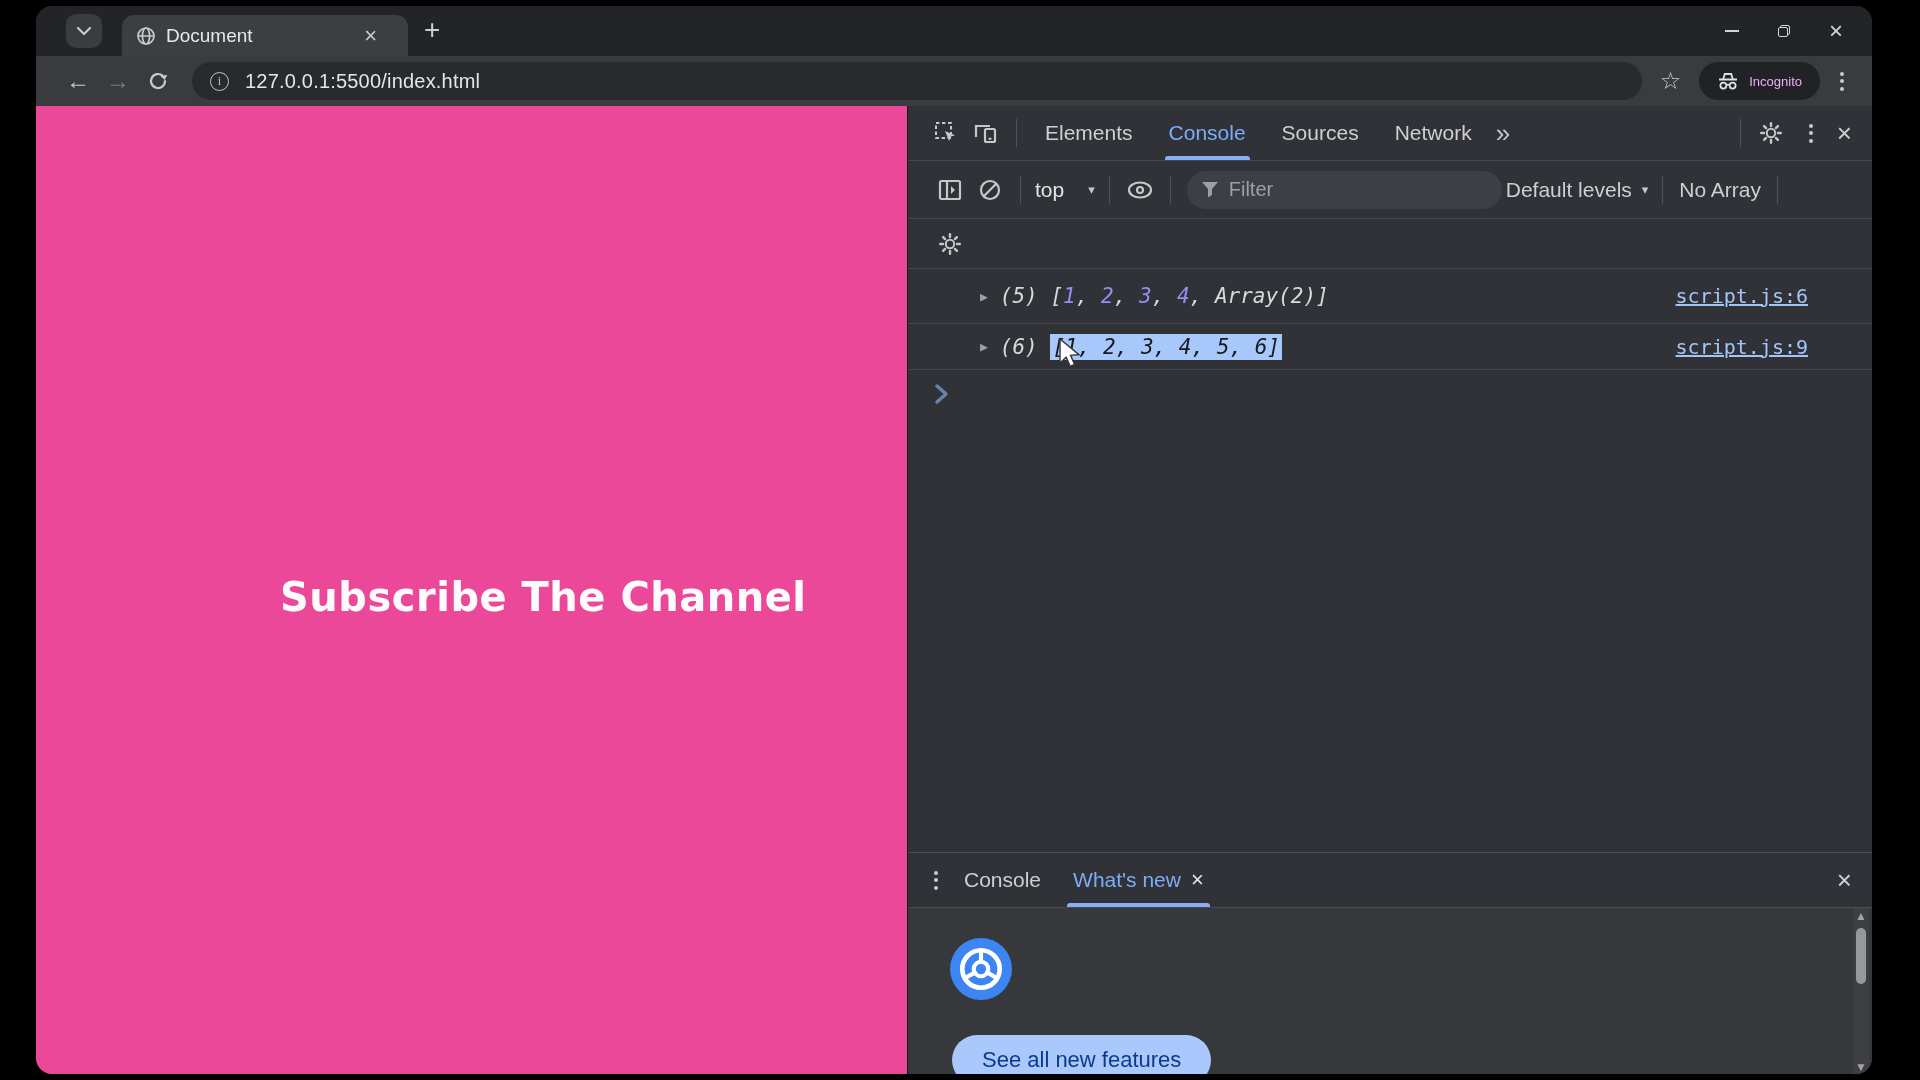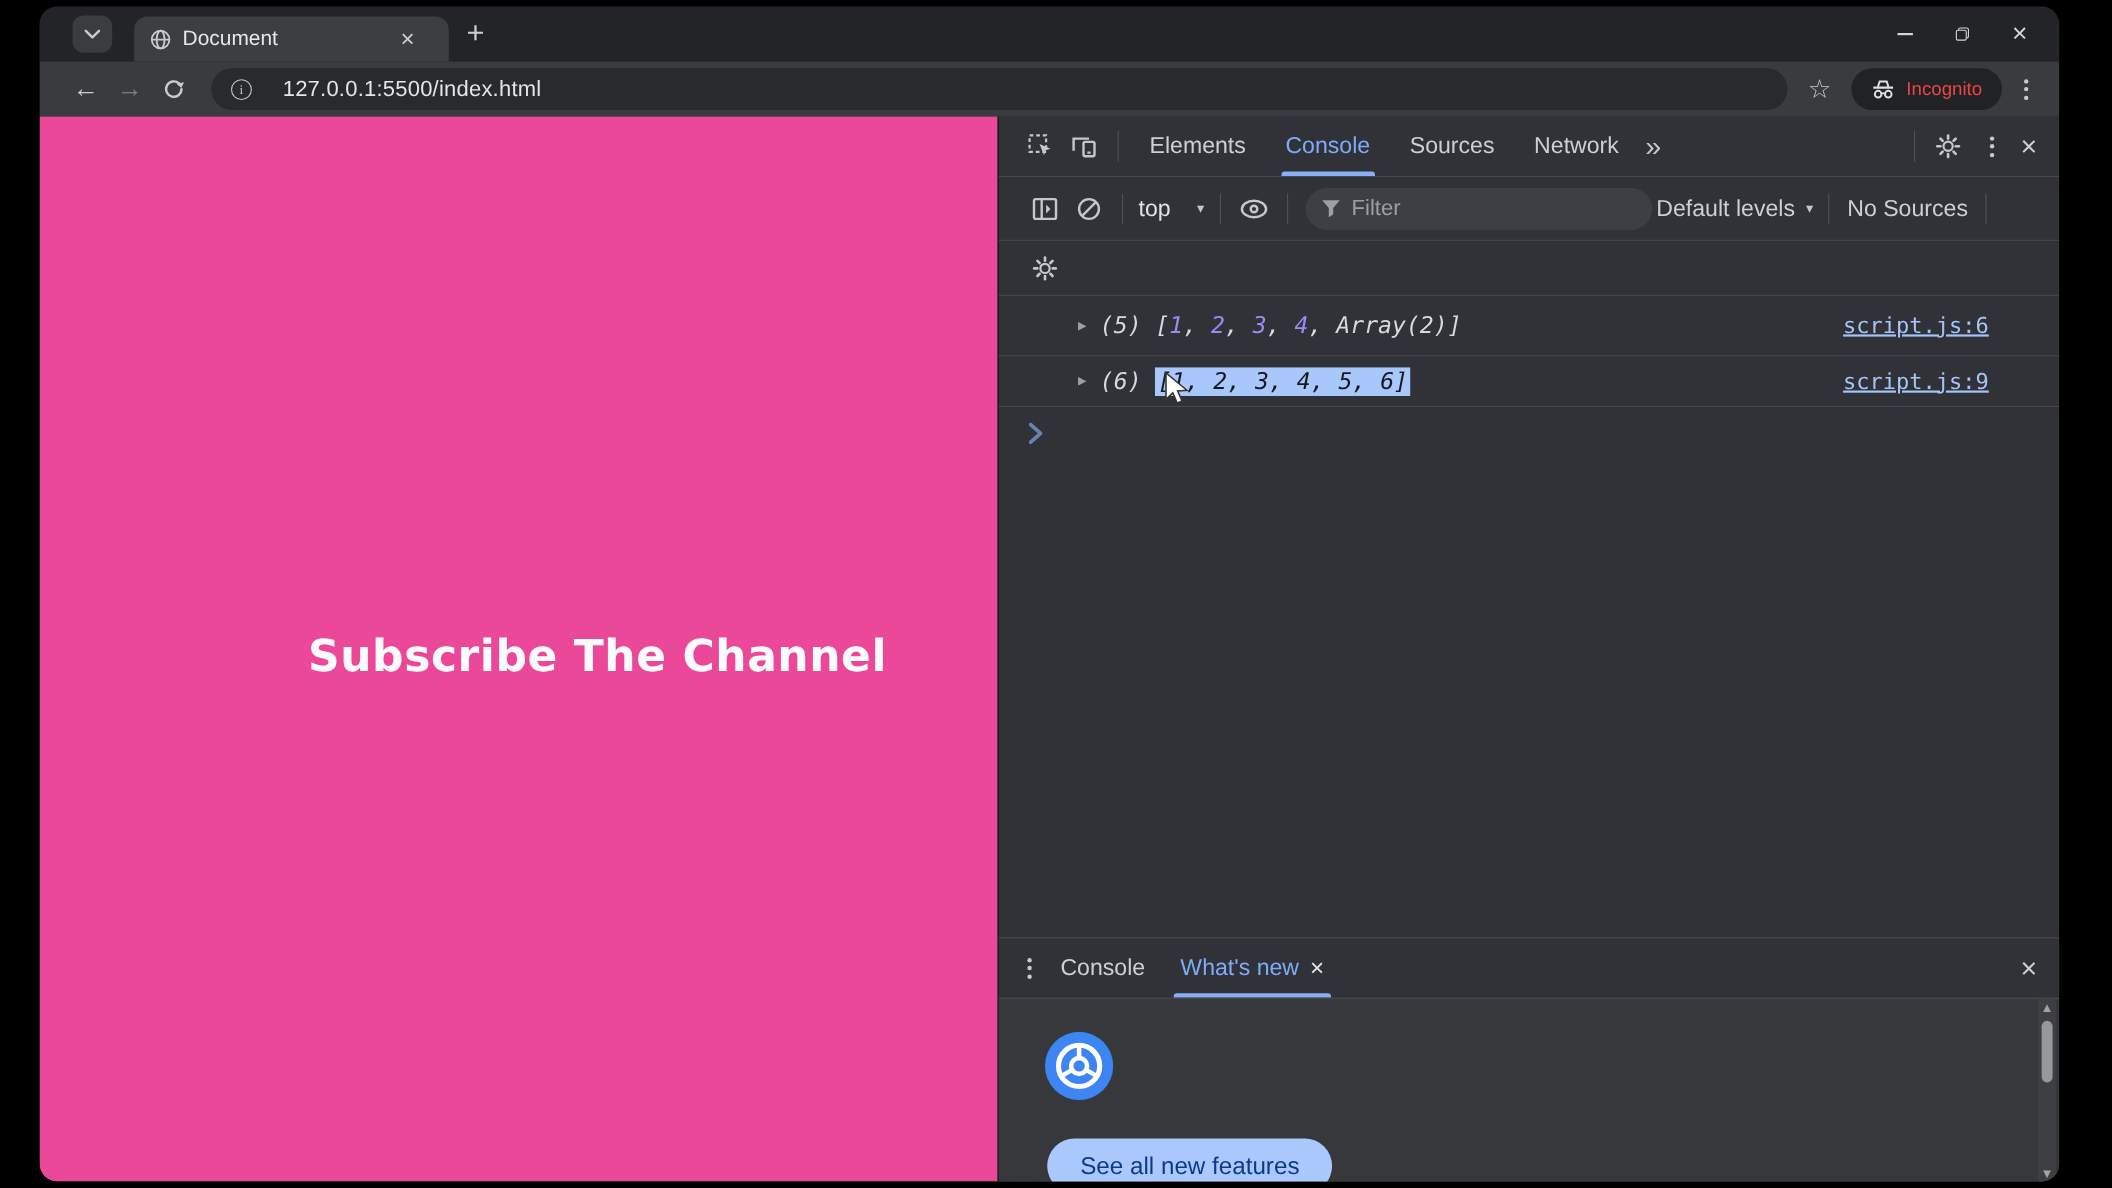--- a/index.html
+++ b/index.html
@@ -30,25 +30,25 @@
   
   .toolbar { position:absolute; left:0; top:50px; width:100%; height:50px; background:#3a3b3f;
              display:flex; align-items:center; padding:0 18px 0 22px; }
   .navbtn { width:40px; height:40px; display:flex; align-items:center; justify-content:center;
             color:#c9cacd; font-size:24px; }
   .navbtn.dim { color:#7c7d80; }
   .urlbar { flex:1; height:38px; margin:0 10px 0 14px; background:#282a2d; border-radius:19px;
             display:flex; align-items:center; padding:0 18px; }
   .info-ic { width:19px; height:19px; border:1.7px solid #c2c3c6; border-radius:50%; color:#c2c3c6;
              font-size:12px; font-family:"Liberation Serif",serif; display:flex; align-items:center; justify-content:center; }
-  .url-text { color:#e4e5e7; font-size:20px; margin-left:28px; letter-spacing:.2px; }
+  .url-text { color:#e4e5e7; font-size:20px; margin-left:16px; letter-spacing:.2px; }
   .star { color:#c9cacd; font-size:24px; padding:0 8px; }
   .incog-pill { height:38px; background:#202225; border-radius:19px; display:flex; align-items:center;
                 padding:0 18px; margin:0 10px; }
-  .incog-label { color:#ef4444; font-size:17px; margin-left:10px; }
+  .incog-label { color:#f0abfc; font-size:13px; margin-left:10px; }
   .kebab { display:flex; flex-direction:column; gap:3.5px; padding:8px 10px; }
   .kebab i { width:4px; height:4px; border-radius:50%; background:#c9cacd; }
 
   
   .content { position:absolute; left:0; top:100px; width:100%; height:968px; display:flex; }
   .page { width:871px; height:100%; background:#ec4899; position:relative; }
   .page-heading { position:absolute; left:244px; top:468px; color:#fbfbfb; font-size:40px; font-weight:700;
                   font-family:"DejaVu Sans", sans-serif; letter-spacing:.5px; }
 
   
@@ -272,21 +272,21 @@
           <svg width="18" height="17" viewBox="0 0 18 17">
             <path d="M1,1 h16 l-6,7 v6 l-4,2.5 v-8.5 z" fill="#9aa0a6"></path>
           </svg>
           <input placeholder="Filter" style="">
         </div>
         <span class="levels">
           <span>Default levels</span>
           <span class="caret">▾</span>
         </span>
         <span class="vsep"></span>
-        <span class="no-issues">No Sources</span>
+        <span class="no-issues">No Array</span>
         <span class="vsep"></span>
       </div>
 
       <div class="dt-row dt-gearrow">
         <span class="dt-iconbtn">
           <svg width="24" height="24" viewBox="0 0 24 24">
             <circle cx="12" cy="12" r="4.2" fill="none" stroke="#c6c7ca" stroke-width="2"></circle>
             <g stroke="#c6c7ca" stroke-width="2.4" stroke-linecap="round">
               <line x1="12" y1="2.2" x2="12" y2="5"></line>
                 <line x1="12" y1="19" x2="12" y2="21.8"></line>

